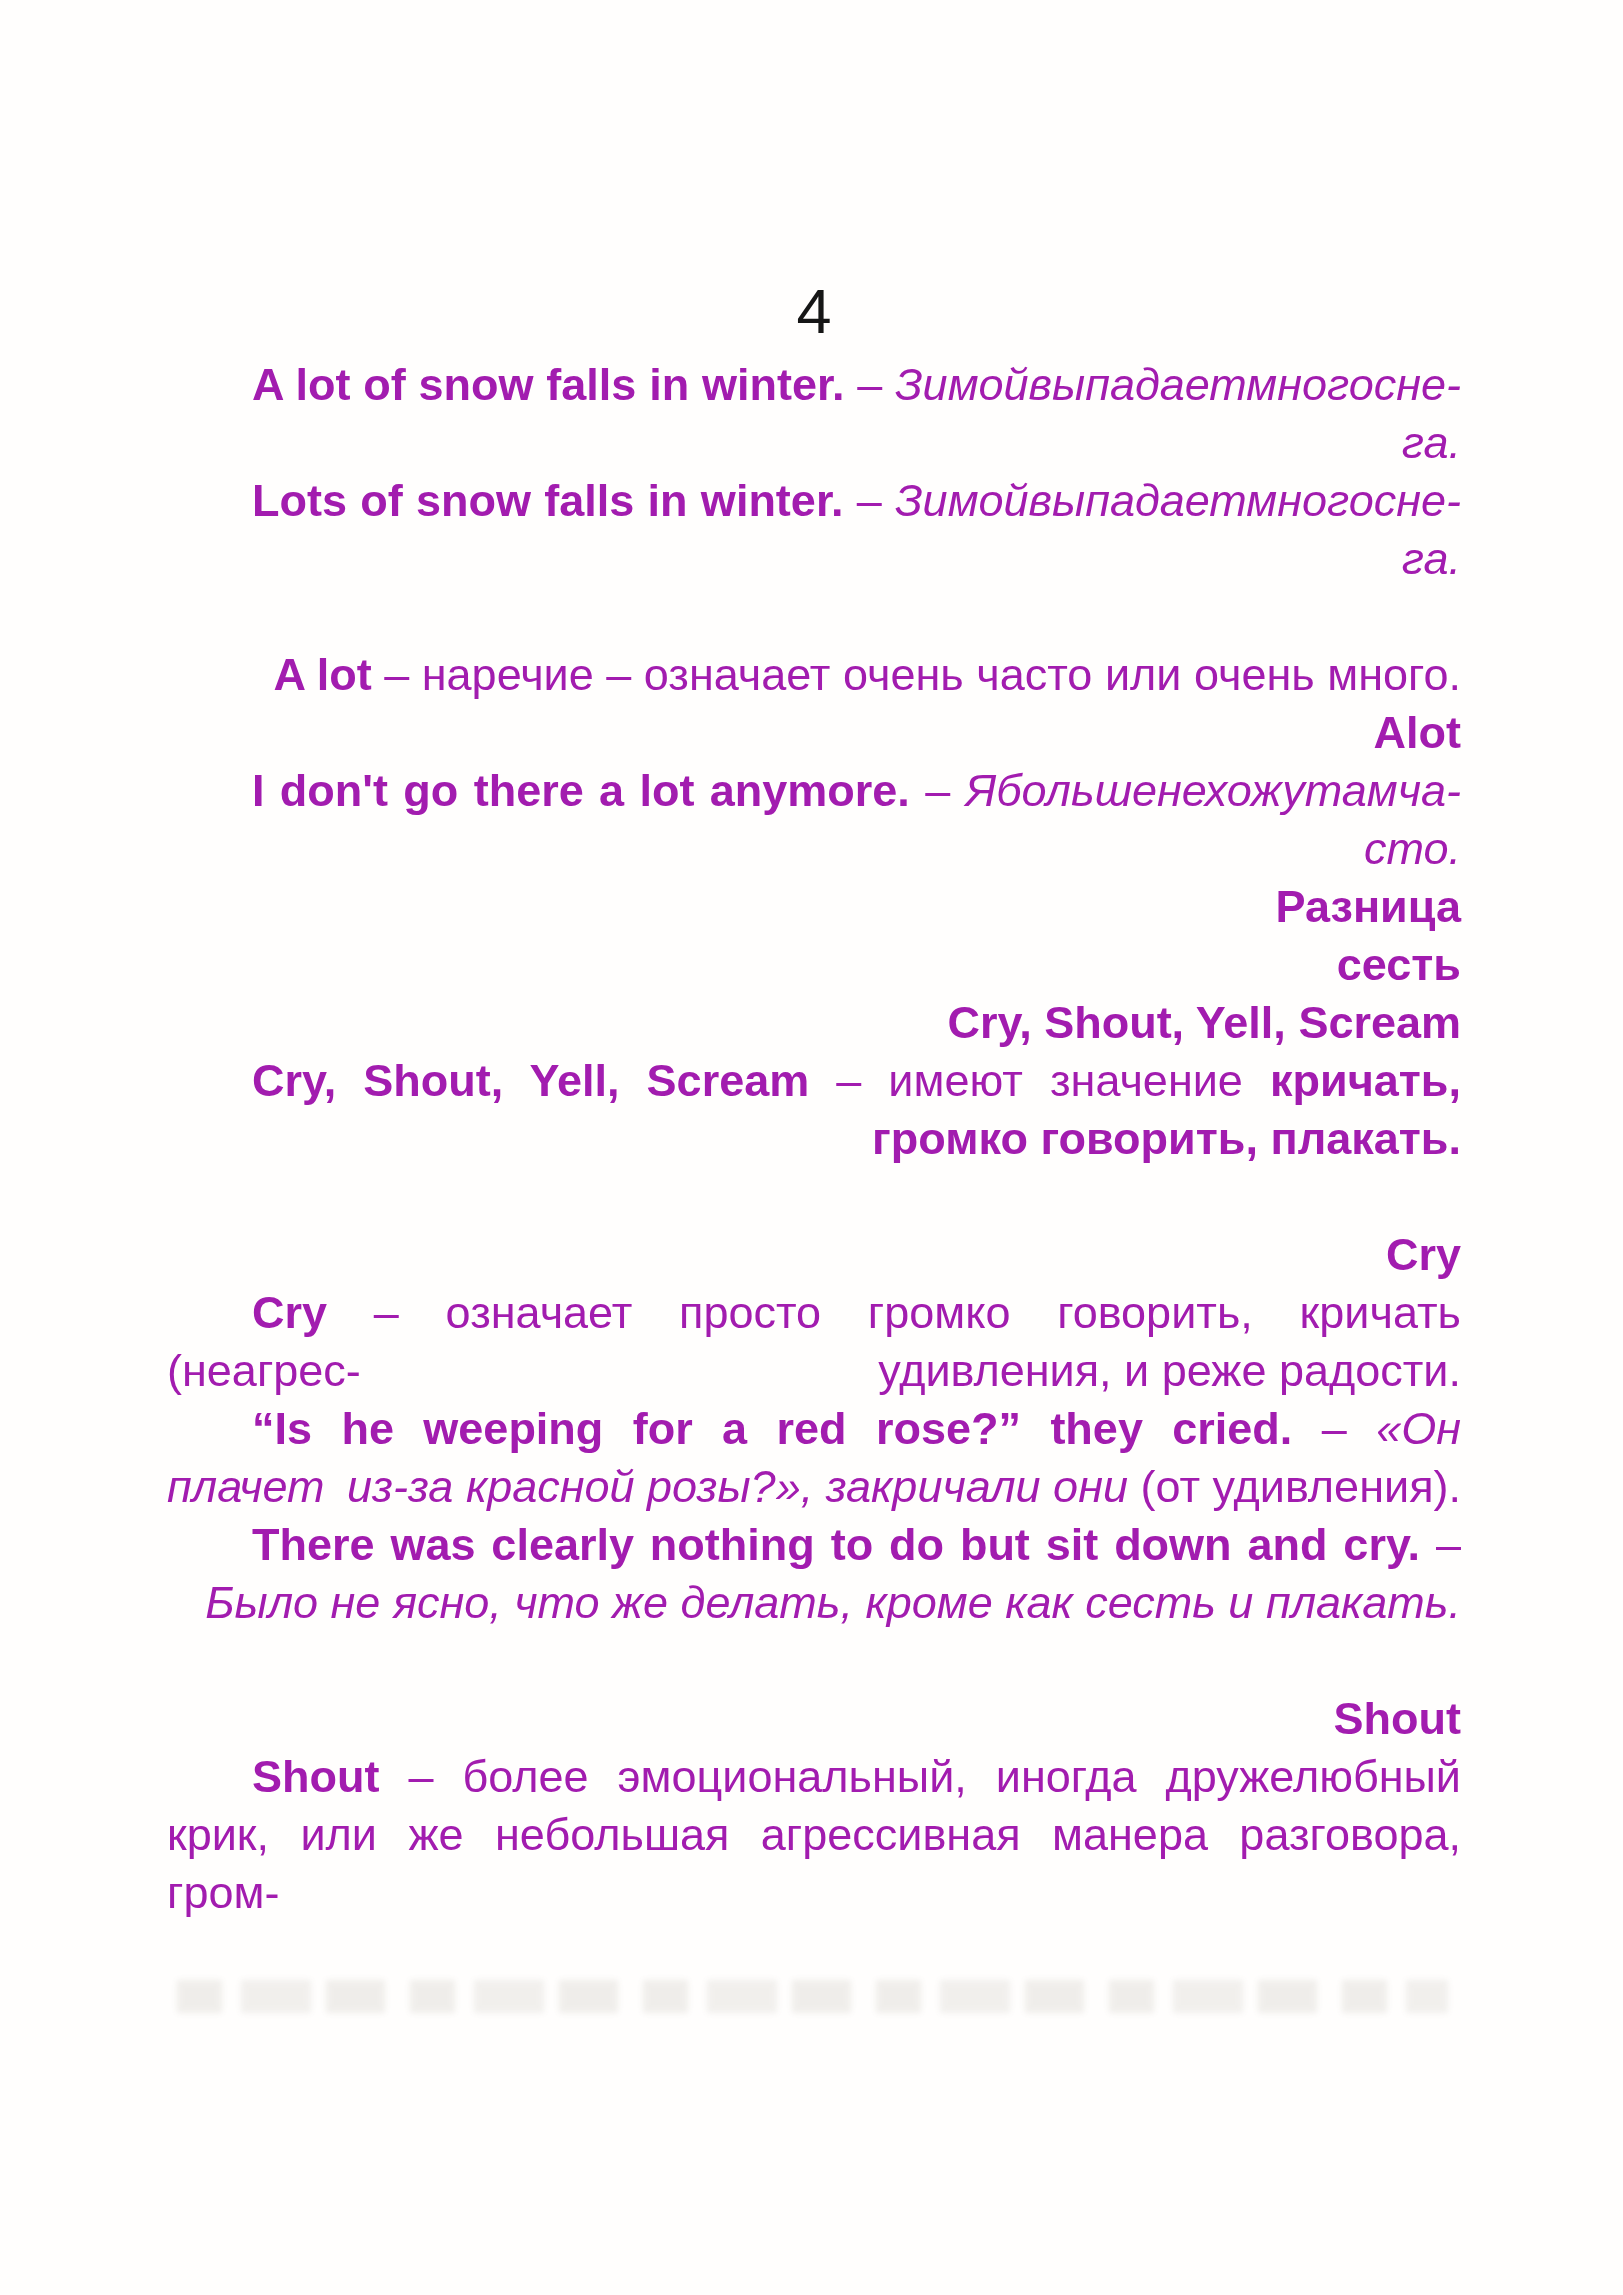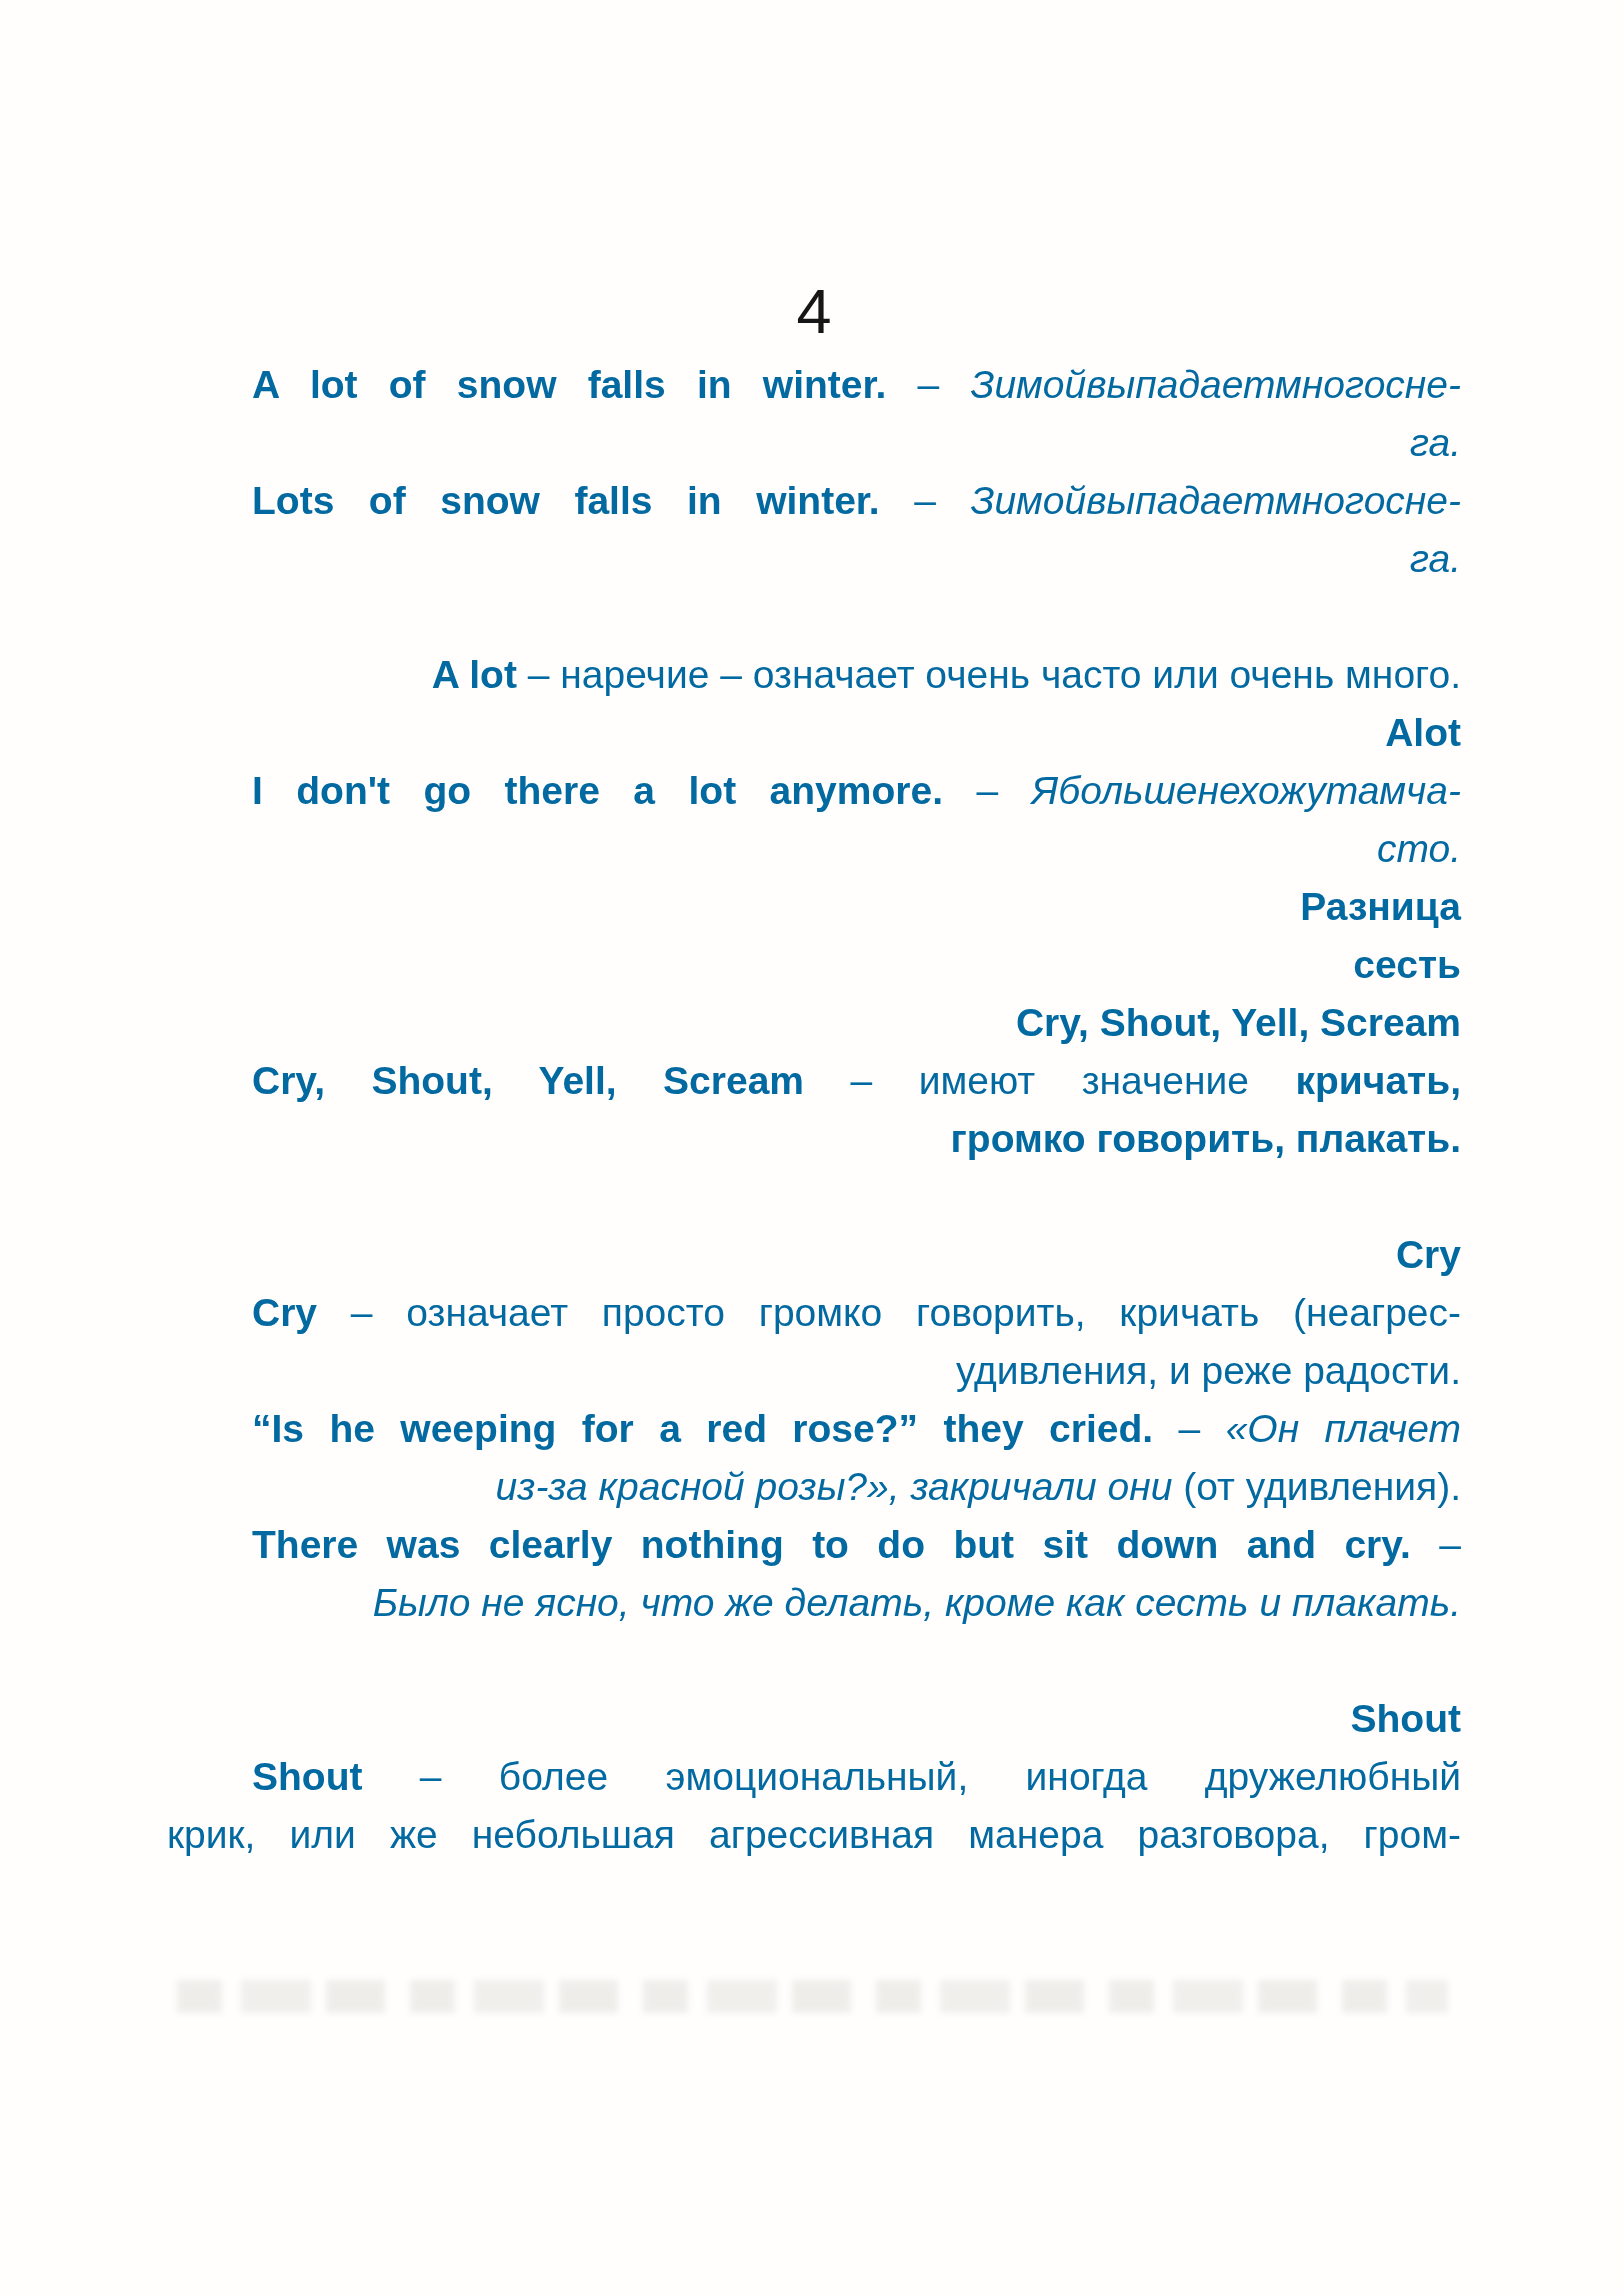--- a/index.html
+++ b/index.html
@@ -28,23 +28,23 @@
     font-size: 63px;
     line-height: 69px;
     font-weight: 400;
     color: #161616;
   }
   .text-block {
     position: absolute;
     left: 167px;
     top: 356px;
     width: 1294px;
-    font-size: 39px;
+    font-size: 45px;
     line-height: 58px;
-    color: #0369a1;
+    color: #a21caf;
     filter: blur(0.3px);
   }
   .line {
     height: 58px;
     text-align: right;
     white-space: normal;
   }
   .line.indent { text-indent: 85px; }
   .line.justify {
     text-align: justify;

